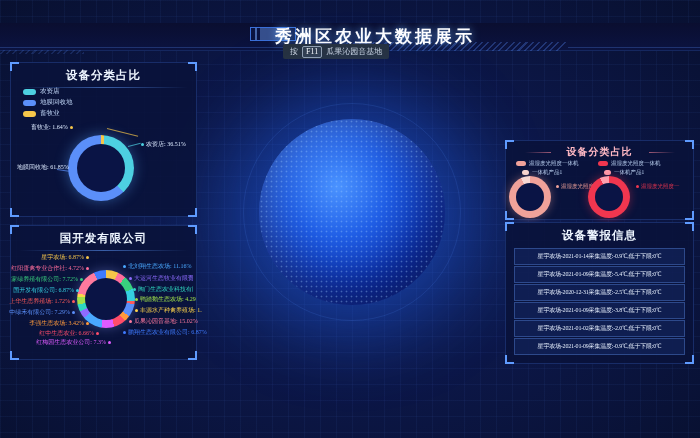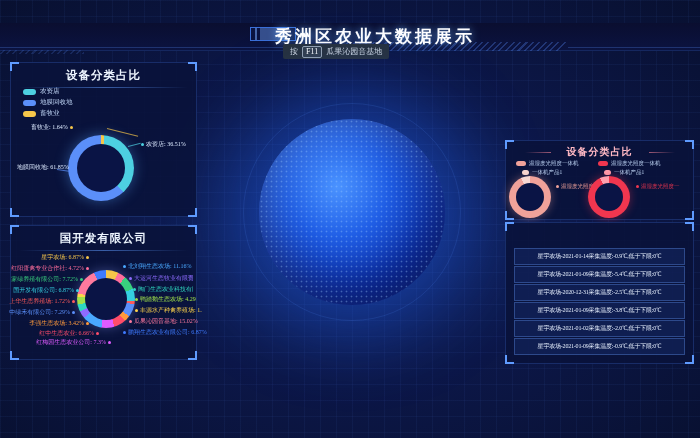--- a/index.html
+++ b/index.html
@@ -244,20 +244,21 @@
       <i class="dot"></i>
         <span class="co-text">温湿度光照度一</span>
     </span>
   </div>
 
   <div class="panel" style="left:505px;top:222px;width:187px;height:140px;">
     <i class="c tl"></i>
       <i class="c tr"></i>
       <i class="c bl"></i>
       <i class="c br"></i>
+    <div class="p-title">设备警报信息</div>
     <div class="alarm" style="top:25px;">星宇农场-2021-01-14采集温度:-0.9℃,低于下限:0℃</div>
     <div class="alarm" style="top:43px;">星宇农场-2021-01-09采集温度:-5.4℃,低于下限:0℃</div>
     <div class="alarm" style="top:61px;">星宇农场-2020-12-31采集温度:-2.5℃,低于下限:0℃</div>
     <div class="alarm" style="top:79px;">星宇农场-2021-01-09采集温度:-3.8℃,低于下限:0℃</div>
     <div class="alarm" style="top:97px;">星宇农场-2021-01-02采集温度:-2.0℃,低于下限:0℃</div>
     <div class="alarm" style="top:115px;">星宇农场-2021-01-09采集温度:-0.9℃,低于下限:0℃</div>
   </div>
 
 </div>
 

